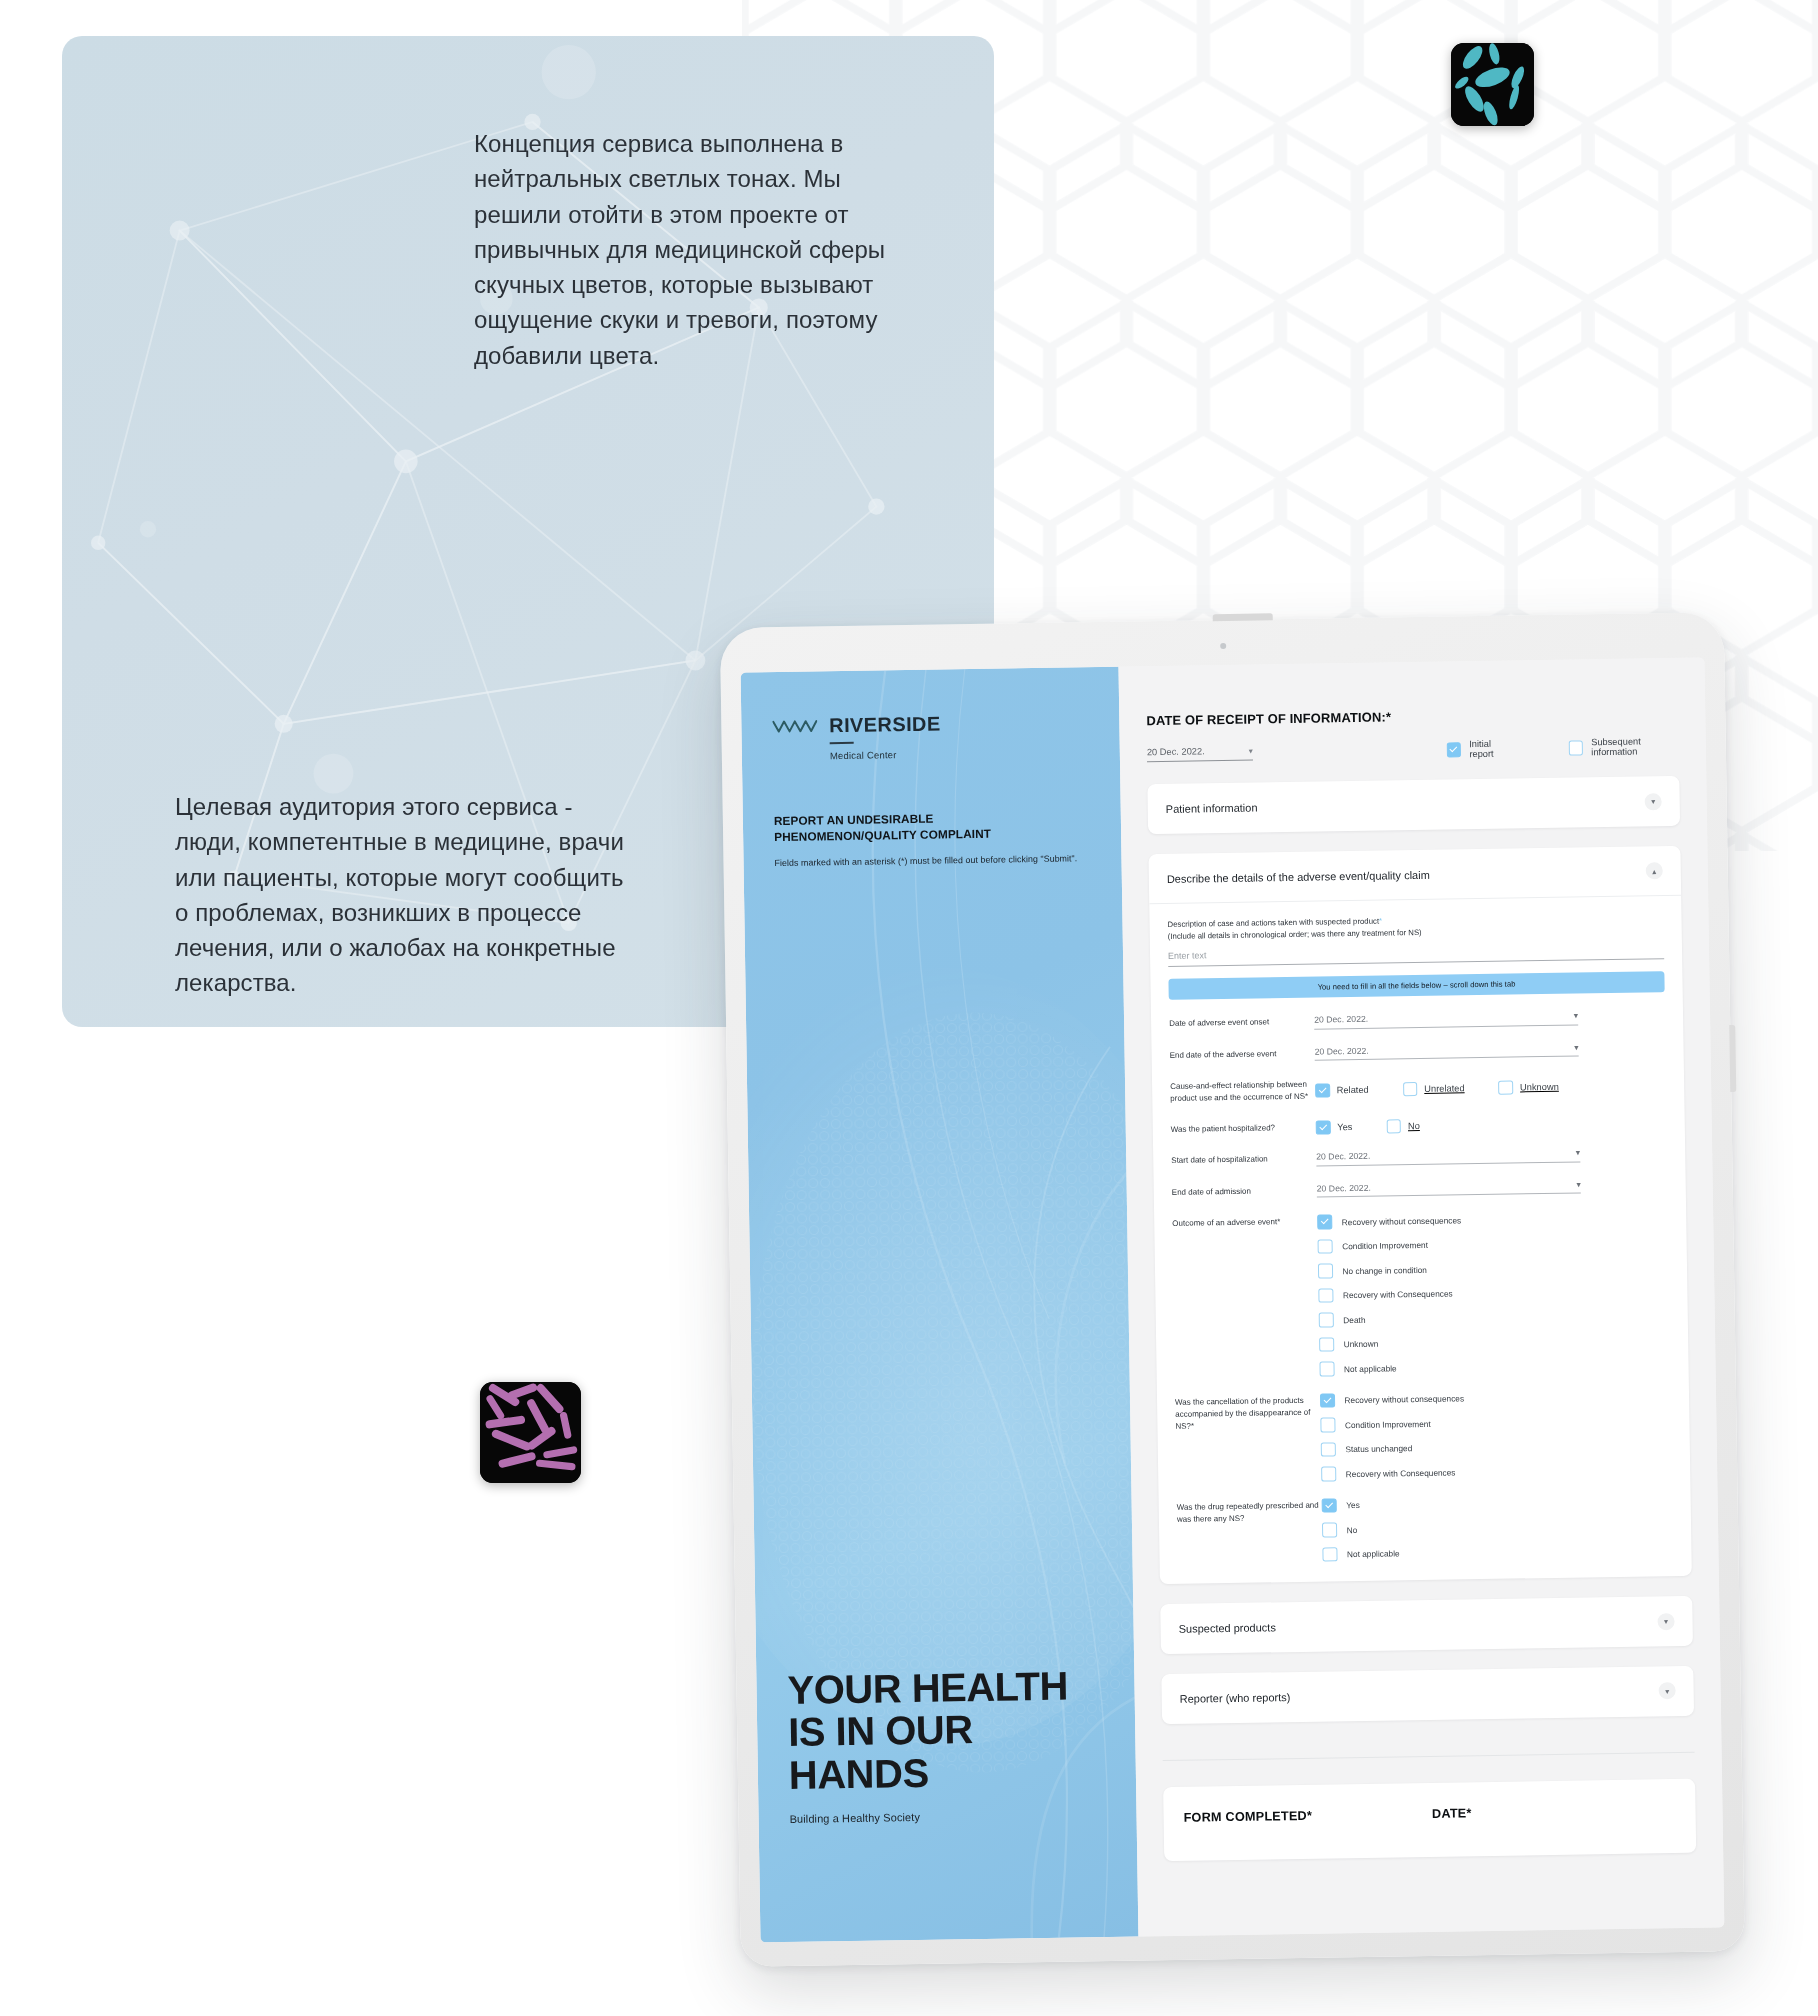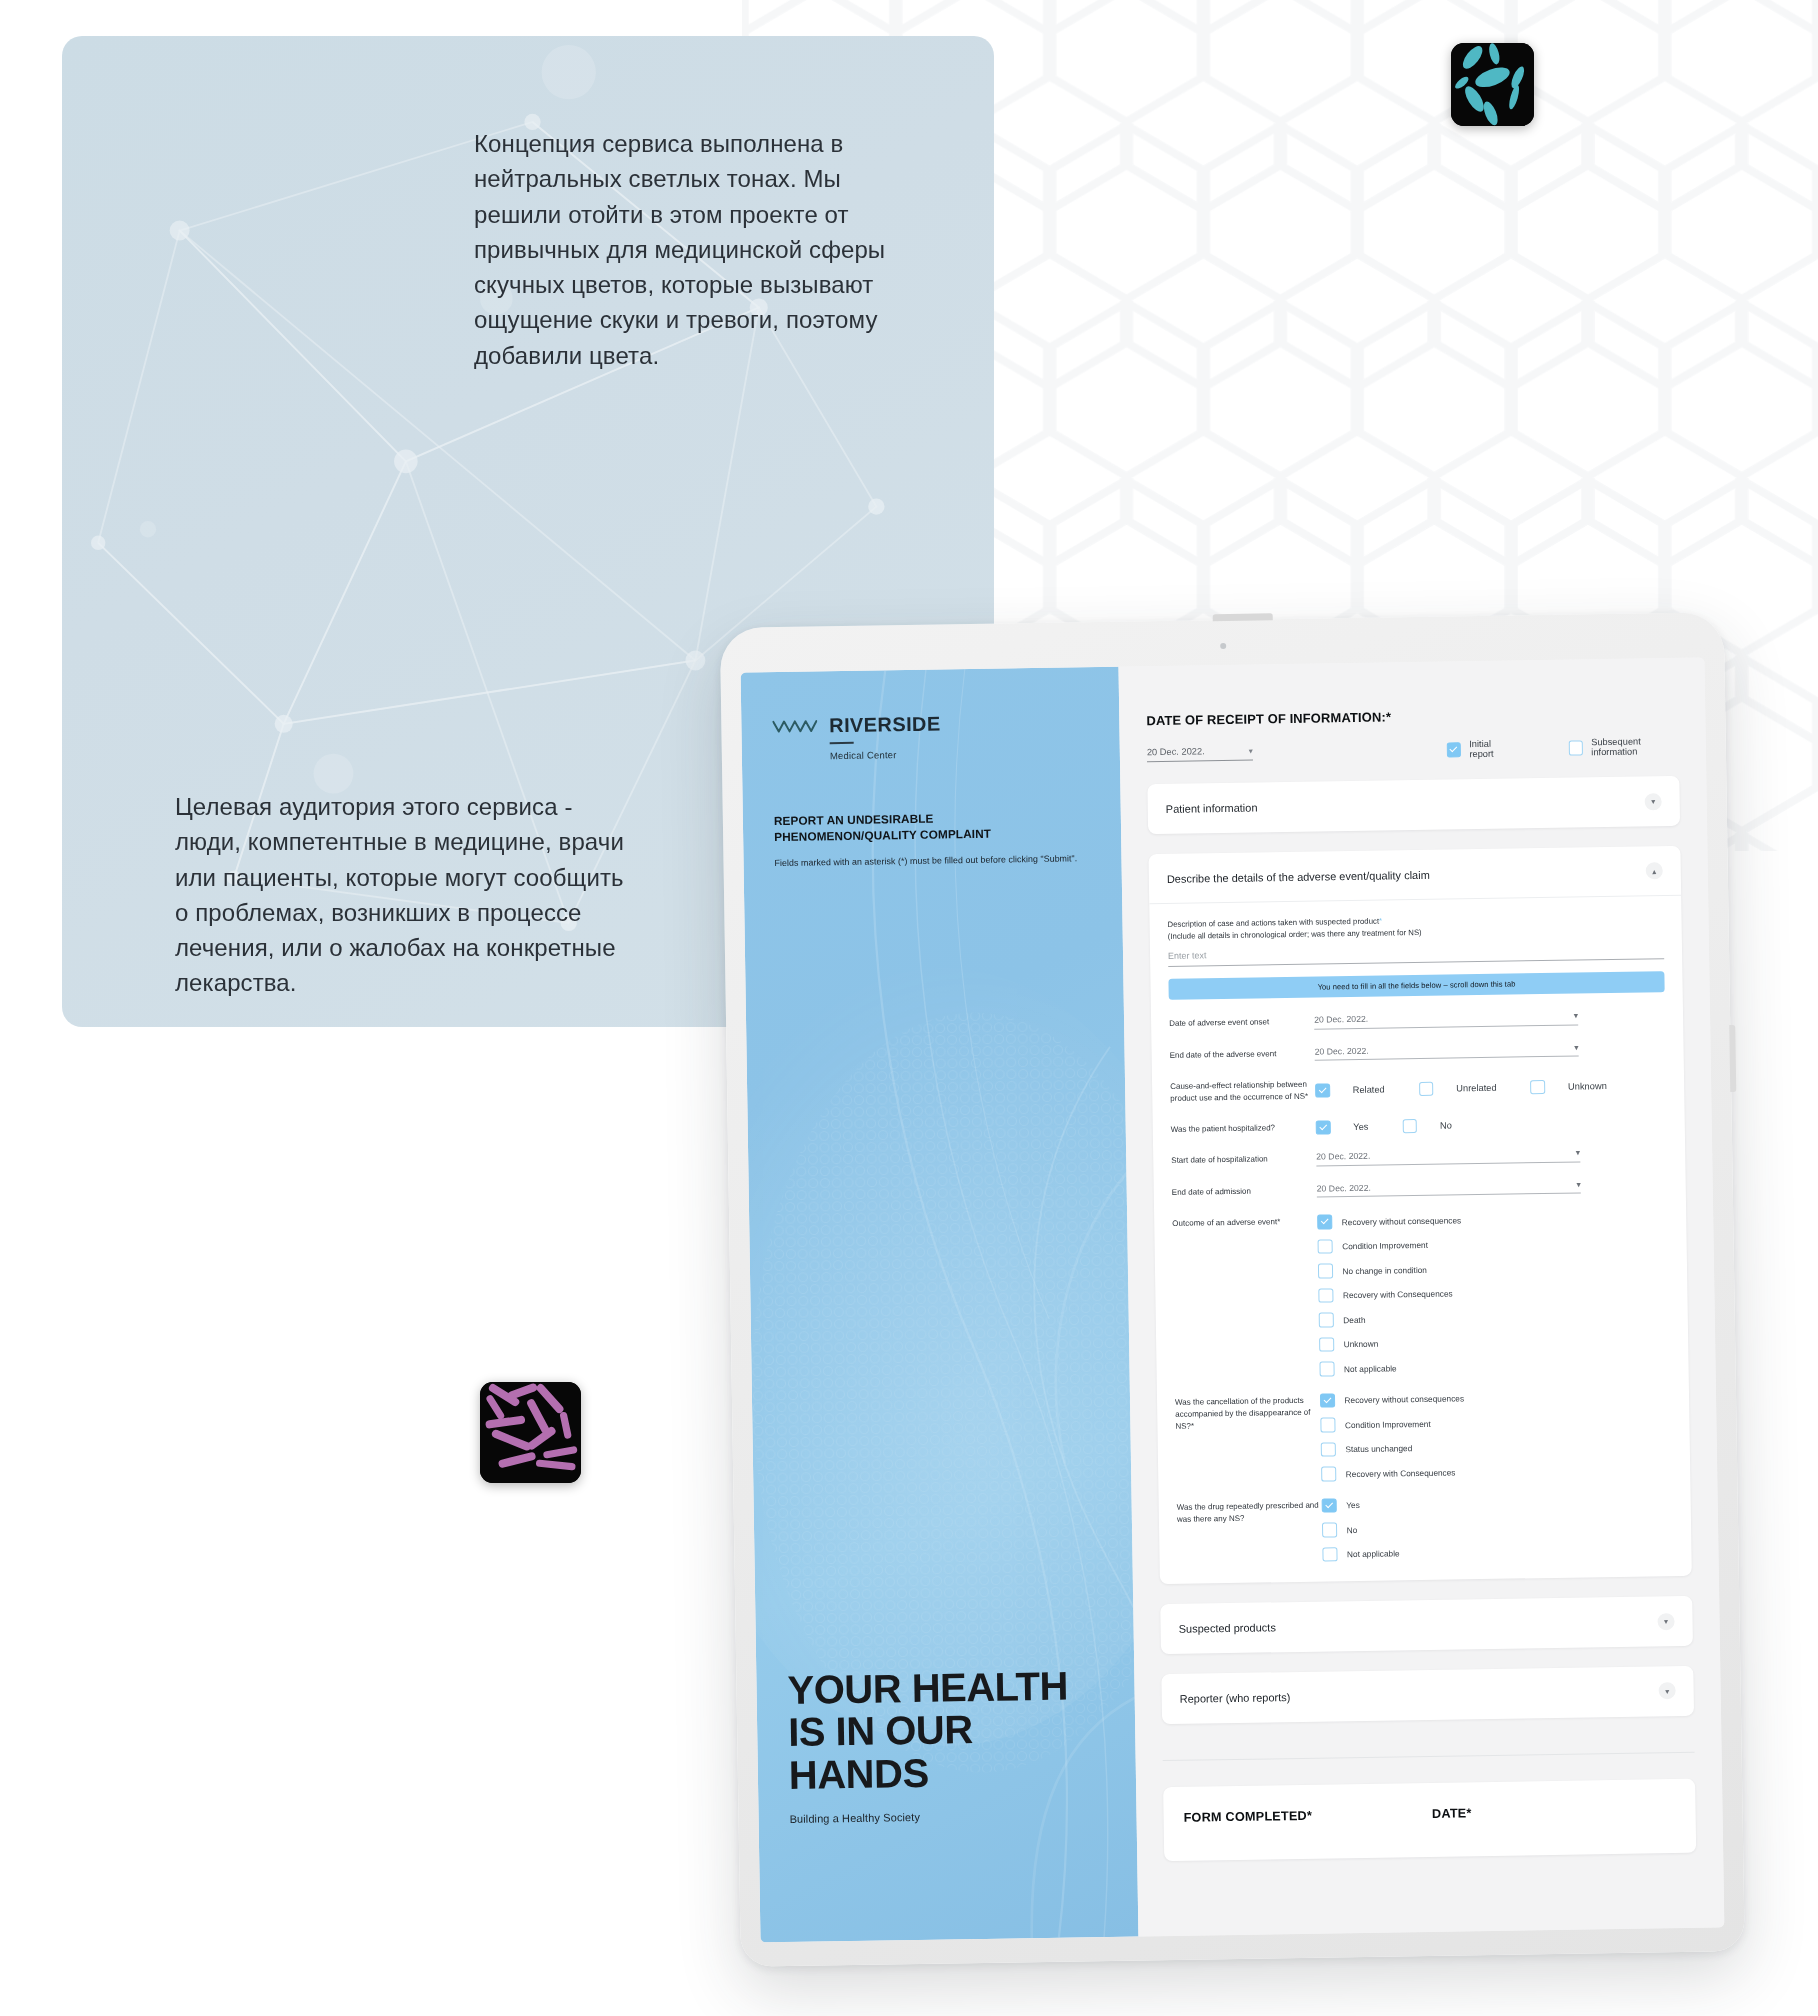--- a/index.html
+++ b/index.html
@@ -226,22 +226,22 @@
     width: 145px; flex: 0 0 145px;
     font-size: 8px; color: #2e343b; line-height: 1.52; padding-top: 0.9px;
   }
   .row-field { flex: 1 1 auto; }
   .row-date {
     border-bottom: 0.9px solid #b2b6bb; padding-bottom: 3.6px;
     display: flex; align-items: center; justify-content: space-between;
     font-size: 8.7px; color: #6d7279; max-width: 264px;
   }
   .row-inline { display: flex; align-items: center; gap: 0; }
-  .row-inline .cb-group { gap: 23px; }
-  .row-inline .cb-group + .cb-group { margin-left: 34px; }
+  .row-inline .cb-group { gap: 7px; }
+  .row-inline .cb-group + .cb-group { margin-left: 34px; text-decoration: underline; }
   .opt-list { display: flex; flex-direction: column; gap: 10px; }
   .opt { display: flex; align-items: center; gap: 10px; }
   .opt .cb-label { font-size: 8.3px; color: #363c43; }
 
   .footer-card {
     background: #fff; border-radius: 8.1px;
     margin-top: 27px; padding: 23.5px 20px 36px 20px;
     display: flex; align-items: center;
     box-shadow: 0 0.9px 2.7px rgba(30,35,45,.07);
   }

